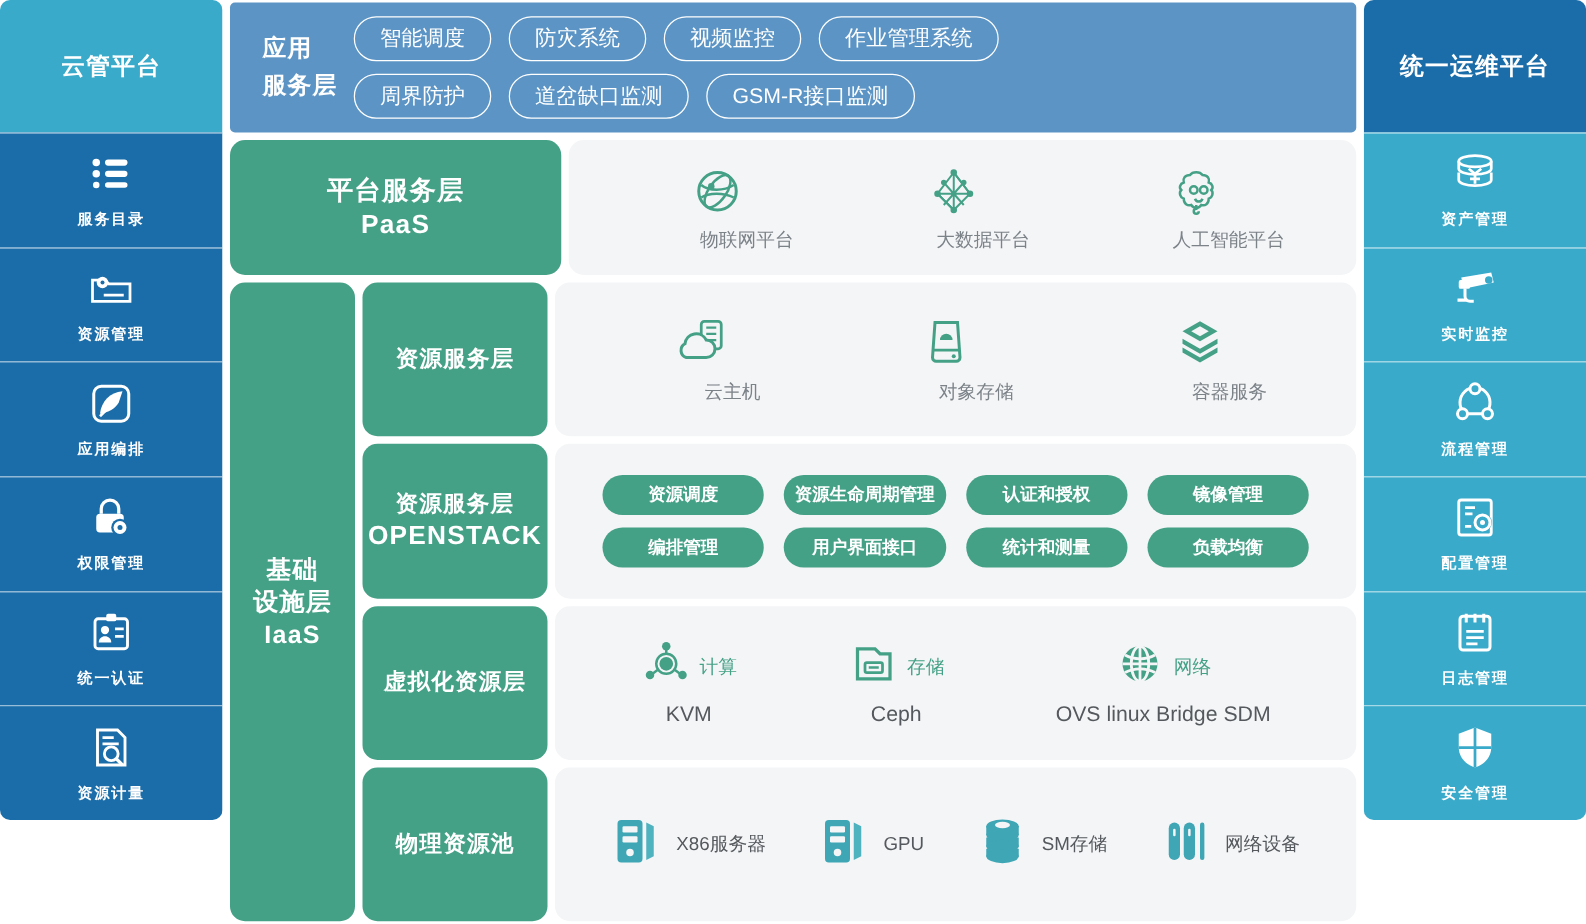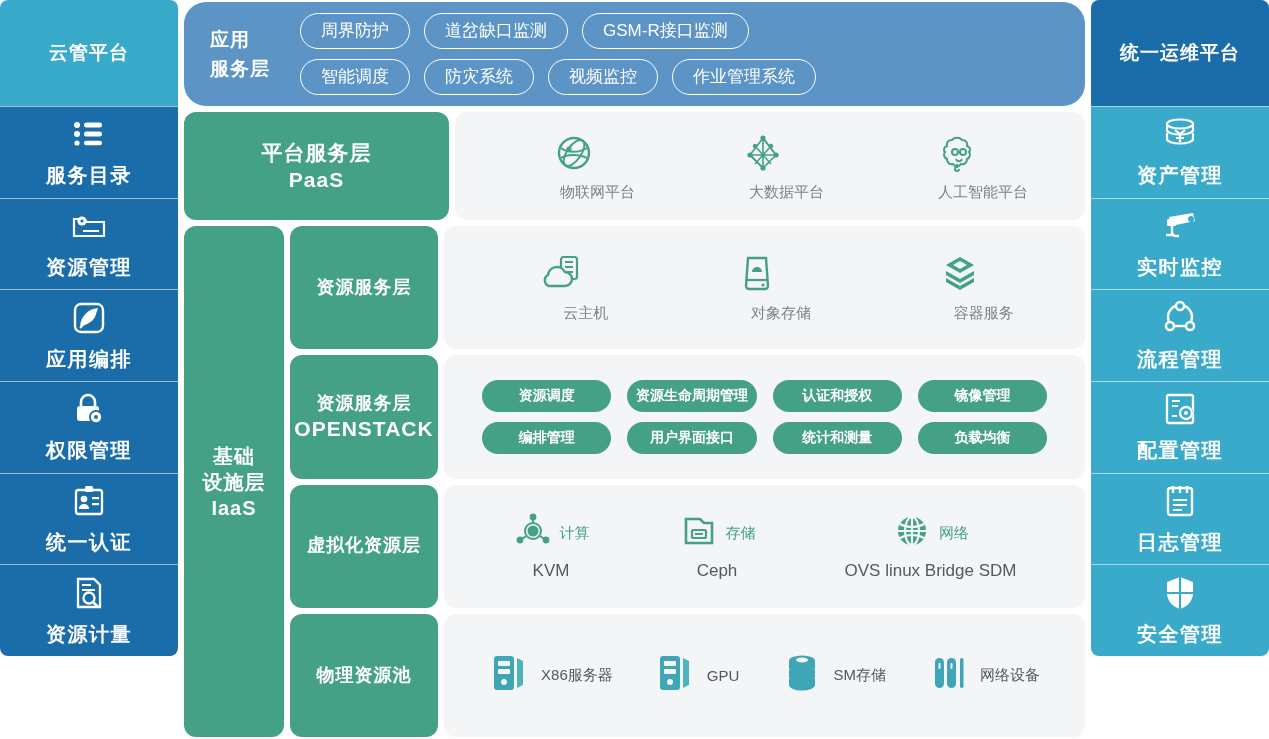--- a/index.html
+++ b/index.html
@@ -40,21 +40,21 @@
     flex: 1 1 0;
     display: flex;
     flex-direction: column;
     align-items: center;
     justify-content: center;
     gap: 9px;
     color: #ffffff;
     border-top: 1px solid rgba(255,255,255,0.55);
   }
   .rail-item .lbl {
-    font-size: 20px;
+    font-size: 12px;
     font-weight: 700;
     letter-spacing: 1.5px;
   }
   .rail-icon { width: 38px; height: 38px; display: block; }
   .rail-icon svg { width: 38px; height: 38px; display: block; }
 
   .rail-left .rail-header { background: #39aaca; }
   .rail-left .rail-item   { background: #1b6da9; }
   .rail-right .rail-header { background: #1b6da9; }
   .rail-right .rail-item   { background: #39aaca; }
@@ -65,26 +65,26 @@
     height: 739px;
     display: flex;
     flex-direction: column;
     gap: 6px;
     padding: 2px 0 2px 0;
   }
 
   
   .app-layer {
     background: #5c95c5;
-    border-radius: 22px;
+    border-radius: 4px;
     height: 104px;
     display: flex;
     align-items: center;
     padding: 0 14px 0 26px;
-    gap: 30px;
+    gap: 13px;
     flex: 0 0 104px;
   }
   .app-layer-title {
     color: #ffffff;
     font-size: 19px;
     font-weight: 700;
     line-height: 1.55;
     letter-spacing: 1px;
     white-space: nowrap;
     flex: 0 0 auto;
@@ -299,29 +299,29 @@
 
   <div class="center">
 
     <div class="app-layer">
       <div class="app-layer-title">
         <div>应用</div>
         <div>服务层</div>
       </div>
       <div class="app-pill-grid">
         <div class="app-pill-row">
-          <div class="app-pill">周界防护</div>
-          <div class="app-pill">道岔缺口监测</div>
-          <div class="app-pill">GSM-R接口监测</div>
-        </div>
-        <div class="app-pill-row">
           <div class="app-pill">智能调度</div>
           <div class="app-pill">防灾系统</div>
           <div class="app-pill">视频监控</div>
           <div class="app-pill">作业管理系统</div>
+        </div>
+        <div class="app-pill-row">
+          <div class="app-pill">周界防护</div>
+          <div class="app-pill">道岔缺口监测</div>
+          <div class="app-pill">GSM-R接口监测</div>
         </div>
       </div>
     </div>
 
     <div class="row" style="flex:0 0 108px;">
       <div class="green-box paas-box">
         <div>
           <div>平台服务层</div>
           <div>PaaS</div>
         </div>

